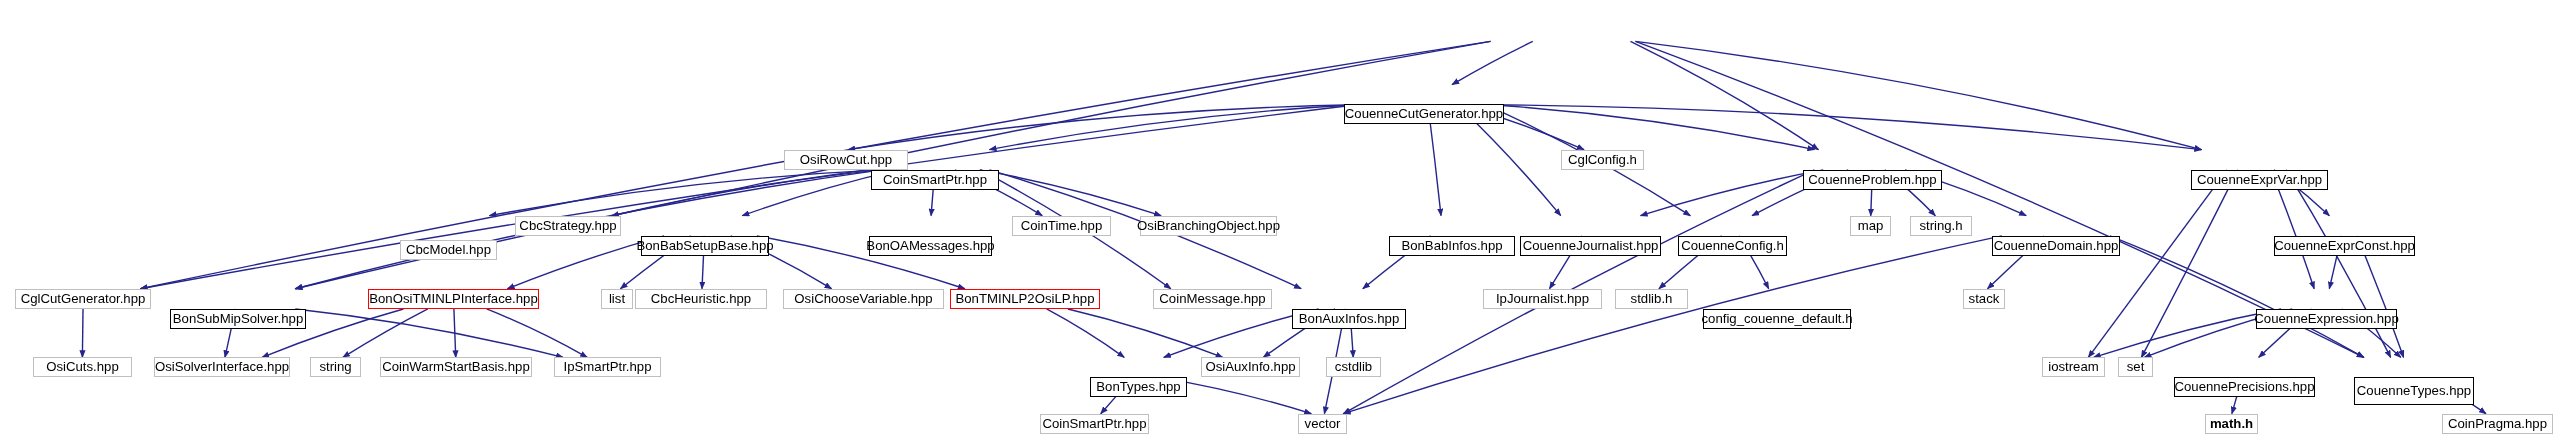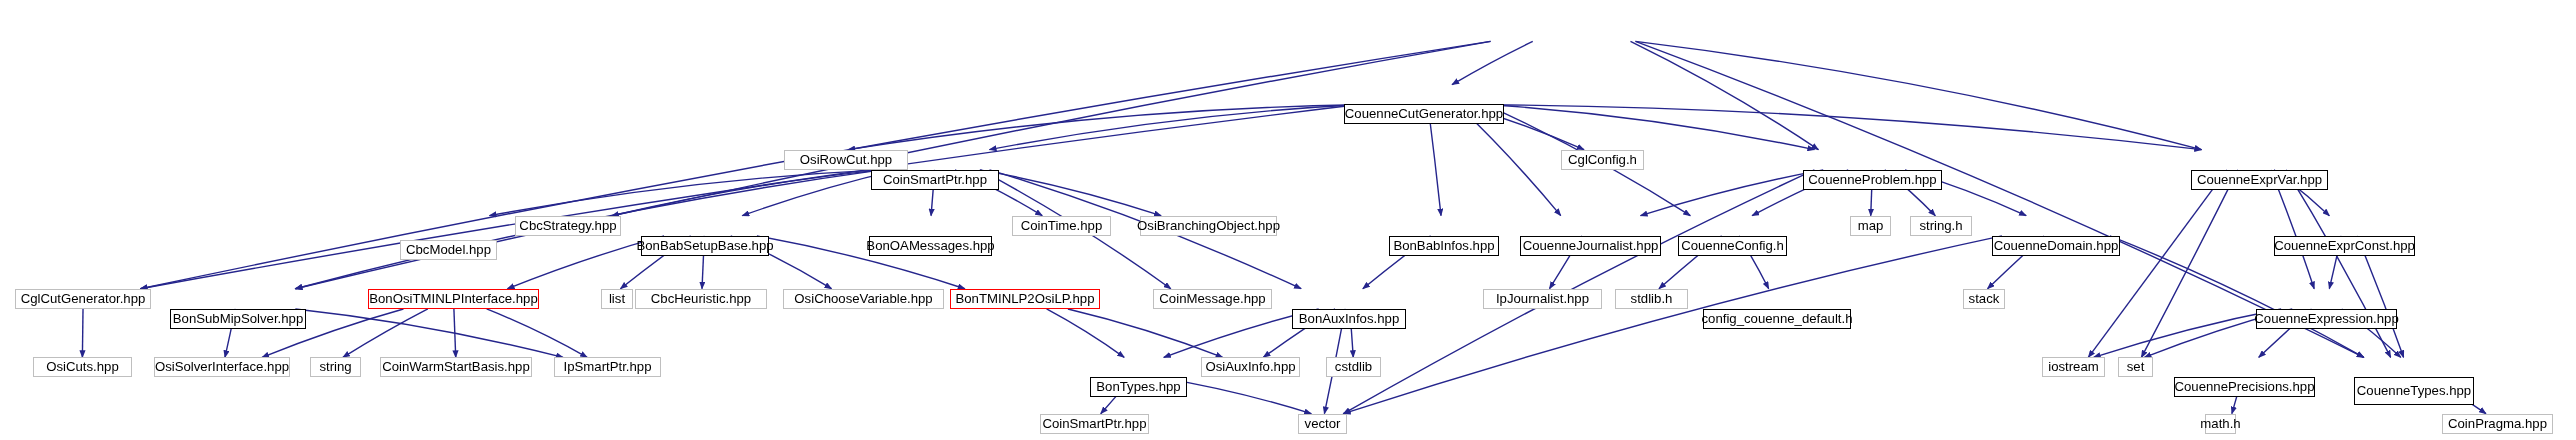--- a/index.html
+++ b/index.html
@@ -125,21 +125,21 @@
     </div>
     <div class="node n-black" style="left: 869px; top: 216px; width: 123px; height: 20px;">
       <span>BonOAMessages.hpp</span>
     </div>
     <div class="node n-grey" style="left: 1012px; top: 216px; width: 99px; height: 20px;">
       <span>CoinTime.hpp</span>
     </div>
     <div class="node n-grey" style="left: 1140px; top: 216px; width: 137px; height: 20px;">
       <span>OsiBranchingObject.hpp</span>
     </div>
-    <div class="node n-black" style="left: 1389px; top: 216px; width: 110px; height: 20px;">
+    <div class="node n-black" style="left: 1389px; top: 216px; width: 126px; height: 20px;">
       <span>BonBabInfos.hpp</span>
     </div>
     <div class="node n-black" style="left: 1520px; top: 216px; width: 141px; height: 20px;">
       <span>CouenneJournalist.hpp</span>
     </div>
     <div class="node n-black" style="left: 1678px; top: 216px; width: 109px; height: 20px;">
       <span>CouenneConfig.h</span>
     </div>
     <div class="node n-grey" style="left: 1850px; top: 216px; width: 41px; height: 20px;">
       <span>map</span>
@@ -230,20 +230,20 @@
     </div>
     <div class="node n-black" style="left: 2354px; top: 357px; width: 120px; height: 28px;">
       <span>CouenneTypes.hpp</span>
     </div>
     <div class="node n-grey" style="left: 1040px; top: 414px; width: 109px; height: 20px;">
       <span>CoinSmartPtr.hpp</span>
     </div>
     <div class="node n-grey" style="left: 1298px; top: 414px; width: 49px; height: 20px;">
       <span>vector</span>
     </div>
-    <div class="node n-grey" style="left: 2205px; top: 414px; width: 31px; height: 20px;">
+    <div class="node n-grey" style="left: 2205px; top: 414px; width: 53px; height: 20px; font-weight: bold;">
       <span>math.h</span>
     </div>
     <div class="node n-grey" style="left: 2442px; top: 414px; width: 111px; height: 20px;">
       <span>CoinPragma.hpp</span>
     </div>
   </div>
 
 
 </body></html>

